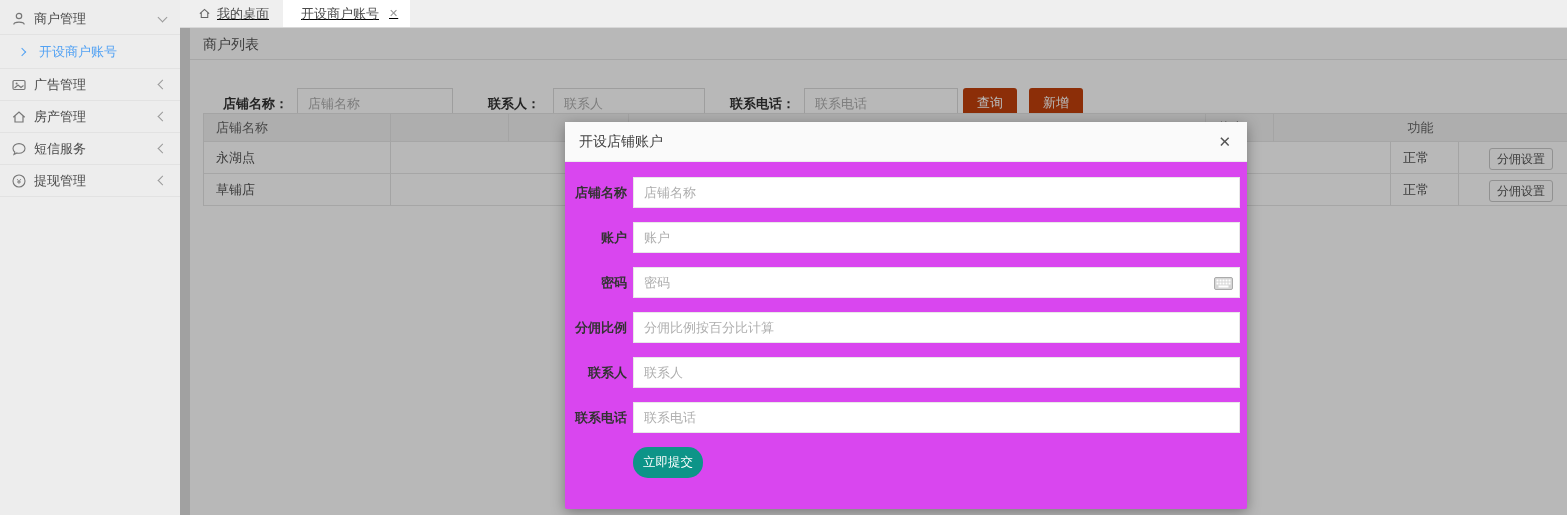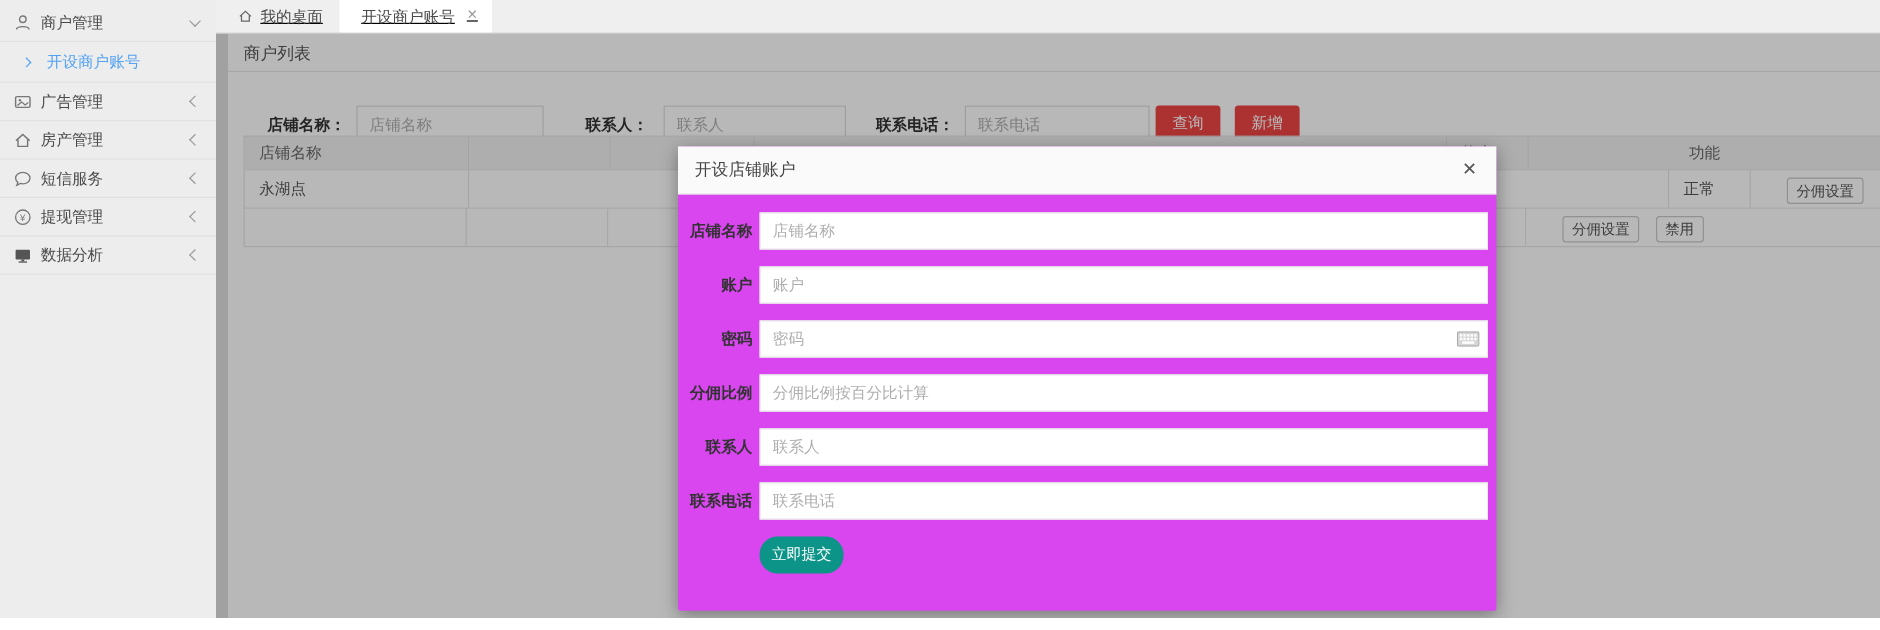--- a/index.html
+++ b/index.html
@@ -39,21 +39,21 @@
   .panel-title { height:32px; line-height:32px; padding-left:13px; font-size:14px; color:#555;
                  border-bottom:1px solid #e8e8e8; }
 
   .search-row { position:absolute; left:0; top:60px; height:31px; width:100%; }
   .search-row .flabel { position:absolute; top:0; line-height:31px; font-size:13px;
                         font-weight:bold; color:#333; }
   .search-row input { position:absolute; top:0; height:31px; border:1px solid #dcdcdc;
                       background:#fff; padding:0 10px; font-size:13px; color:#333; outline:none; }
   input::placeholder { color:#aeaeae; }
   .btn-teal { position:absolute; top:0; height:30px; border:none; border-radius:3px;
-              background:#ef4444; color:#fff; font-size:13px; cursor:pointer; padding:0 14px; }
+              background:#c2410c; color:#fff; font-size:13px; cursor:pointer; padding:0 14px; }
 
   
   .table { position:absolute; left:13px; right:0; top:85px; border-left:1px solid #e3e3e3;
            border-top:1px solid #e3e3e3; }
   .trow { display:flex; }
   .tcell { flex:0 0 auto; border-right:1px solid #e3e3e3; border-bottom:1px solid #e7e7e7;
            padding-left:12px; font-size:13px; color:#555; white-space:nowrap; overflow:hidden; }
   .thead .tcell { background:#f2f2f2; height:28px; line-height:28px; color:#666; }
   .tbody .tcell { background:#fff; height:32px; line-height:32px; }
   .c1{width:187px;} .c2{width:185px;} .c3{width:118px;} .c4{width:120px;} .c5{width:577px;}
@@ -132,31 +132,20 @@
       <span class="chev chev-left"></span>
     </div>
     <div class="side-item">
       <span class="sicon">
         <svg width="16" height="16" viewBox="0 0 16 16">
             <circle cx="8" cy="8" r="6" fill="none" stroke="#777" stroke-width="1.1"></circle>
             <text x="8" y="11" text-anchor="middle" font-size="8" fill="#777">¥</text>
           </svg>
       </span>
       <span class="slabel">提现管理</span>
-      <span class="chev chev-left"></span>
-    </div>
-    <div class="side-item">
-      <span class="sicon">
-        <svg width="16" height="16" viewBox="0 0 16 16">
-            <rect x="2" y="3.2" width="12" height="8" rx="1" fill="#555"></rect>
-            <rect x="6.8" y="11.2" width="2.4" height="1.6" fill="#555"></rect>
-            <rect x="4.5" y="12.8" width="7" height="1.1" fill="#555"></rect>
-          </svg>
-      </span>
-      <span class="slabel">数据分析</span>
       <span class="chev chev-left"></span>
     </div>
   </aside>
 
   <div class="tabbar">
     <div class="tab">
       <span class="ticon">
         <svg width="13" height="13" viewBox="0 0 16 16">
             <path d="M2.3 8.2 8 3l5.7 5.2M4 7.2V13h8V7.2" fill="none" stroke="#666" stroke-width="1.3"></path>
           </svg>
@@ -200,20 +189,21 @@
             <div class="tcell c3"></div>
             <div class="tcell c4"></div>
             <div class="tcell c5"></div>
             <div class="tcell c6">正常</div>
             <div class="tcell c7 cell-actions">
               <span class="mini-btn">分佣设置</span>
               <span class="mini-btn">禁用</span>
             </div>
           </div>
           <div class="trow">
+            <div class="tcell c1">草铺店</div>
             <div class="tcell c2"></div>
             <div class="tcell c3"></div>
             <div class="tcell c4"></div>
             <div class="tcell c5"></div>
             <div class="tcell c6">正常</div>
             <div class="tcell c7 cell-actions">
               <span class="mini-btn">分佣设置</span>
               <span class="mini-btn">禁用</span>
             </div>
           </div>

